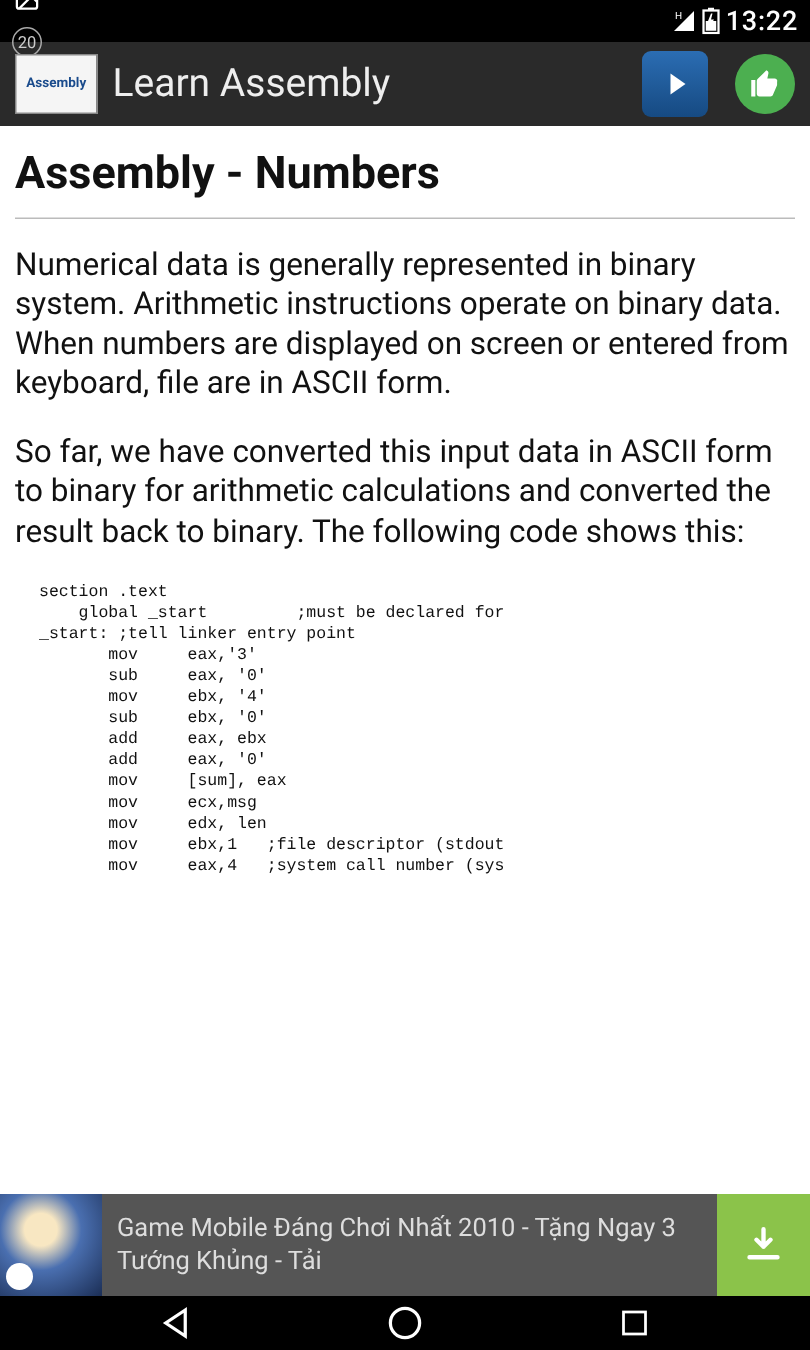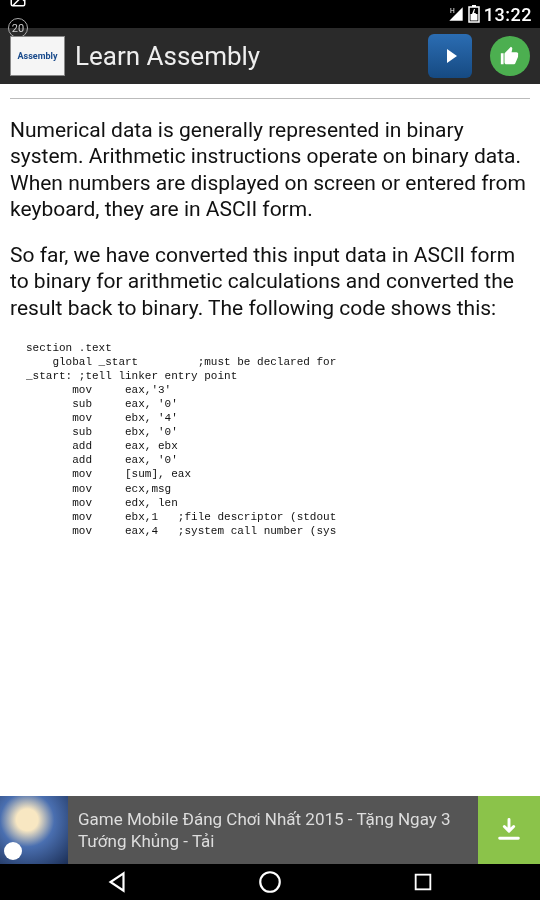--- a/index.html
+++ b/index.html
@@ -194,42 +194,43 @@
   <div class="app-bar-spacer"></div>
   <div class="play-icon"></div>
   <div class="thumb-icon">
     <svg width="22" height="22" viewBox="0 0 24 24" fill="#fff">
         <path d="M2 21h3V9H2v12zm19-11c0-1.1-.9-2-2-2h-5.3l.8-3.8v-.3c0-.4-.2-.8-.4-1.1L13 2 6.6 8.4c-.4.4-.6.9-.6 1.4V19c0 1.1.9 2 2 2h8c.8 0 1.5-.5 1.8-1.2l2.9-6.8c.1-.2.1-.5.1-.7V10z"></path>
       </svg>
   </div>
 </div>
 
 <div class="content">
+  <h1>Assembly - Numbers</h1>
   <hr>
-  <p>Numerical data is generally represented in binary system. Arithmetic instructions operate on binary data. When numbers are displayed on screen or entered from keyboard, they are in ASCII form.</p>
+  <p>Numerical data is generally represented in binary system. Arithmetic instructions operate on binary data. When numbers are displayed on screen or entered from keyboard, file are in ASCII form.</p>
   <p>So far, we have converted this input data in ASCII form to binary for arithmetic calculations and converted the result back to binary. The following code shows this:</p>
   <pre>section .text
     global _start         ;must be declared for 
 _start: ;tell linker entry point
        mov     eax,'3'
        sub     eax, '0'
        mov     ebx, '4'
        sub     ebx, '0'
        add     eax, ebx
        add     eax, '0'
        mov     [sum], eax
        mov     ecx,msg
        mov     edx, len
        mov     ebx,1   ;file descriptor (stdout
        mov     eax,4   ;system call number (sys</pre>
 </div>
 
 <div class="ad-bar">
   <div class="ad-thumb"></div>
-  <div class="ad-text">Game Mobile Đáng Chơi Nhất 2015 - Tặng Ngay 3 Tướng Khủng - Tải</div>
+  <div class="ad-text">Game Mobile Đáng Chơi Nhất 2010 - Tặng Ngay 3 Tướng Khủng - Tải</div>
   <div class="ad-download">
     <svg width="28" height="28" viewBox="0 0 24 24" fill="#fff">
         <path d="M12 3v10m0 0l-4-4m4 4l4-4M4 19h16" stroke="#fff" stroke-width="2.5" fill="none" stroke-linecap="round"></path>
       </svg>
   </div>
 </div>
 
 <div class="nav-bar">
   <div class="nav-btn">
     <svg width="26" height="26" viewBox="0 0 24 24" fill="none" stroke="#fff" stroke-width="2">

